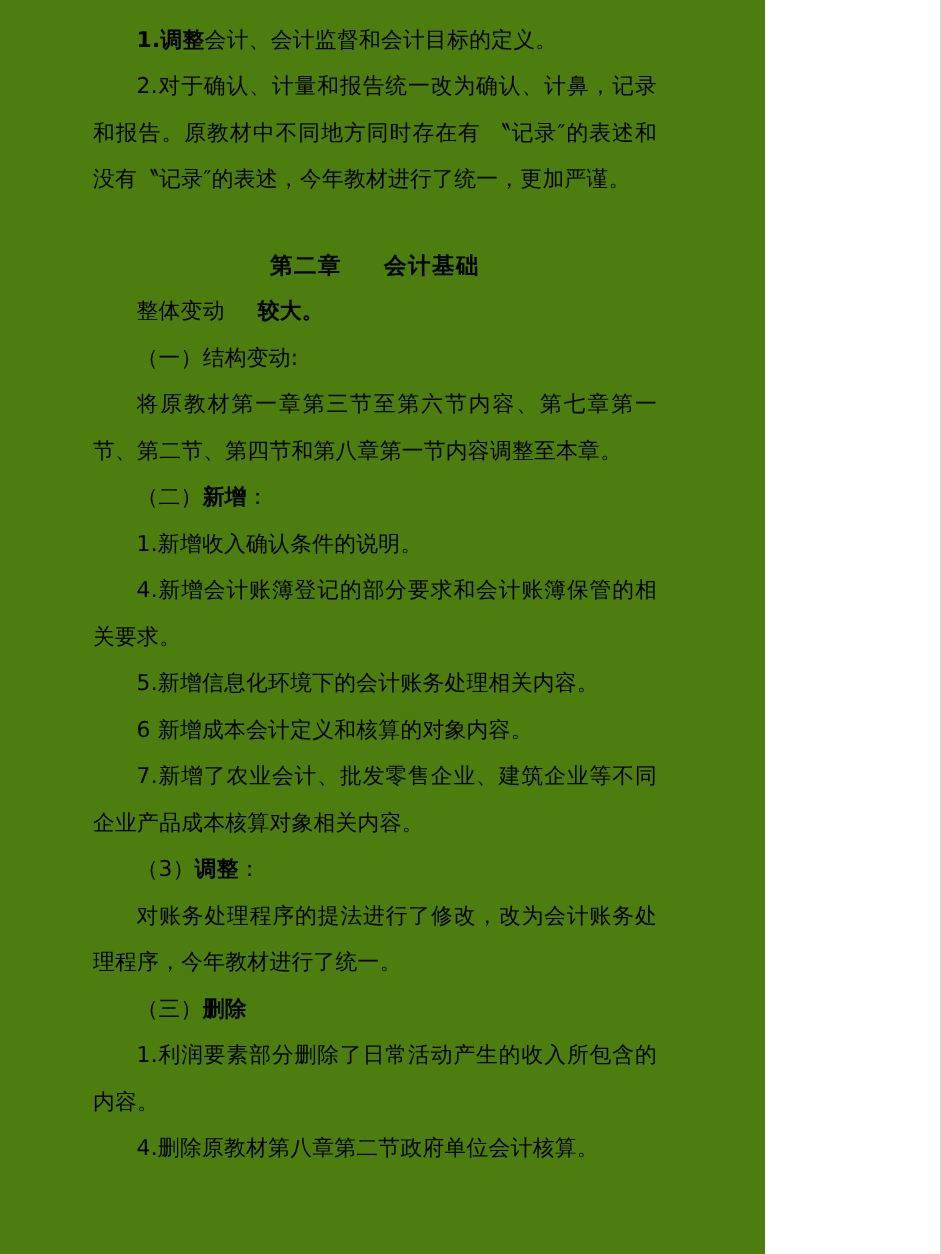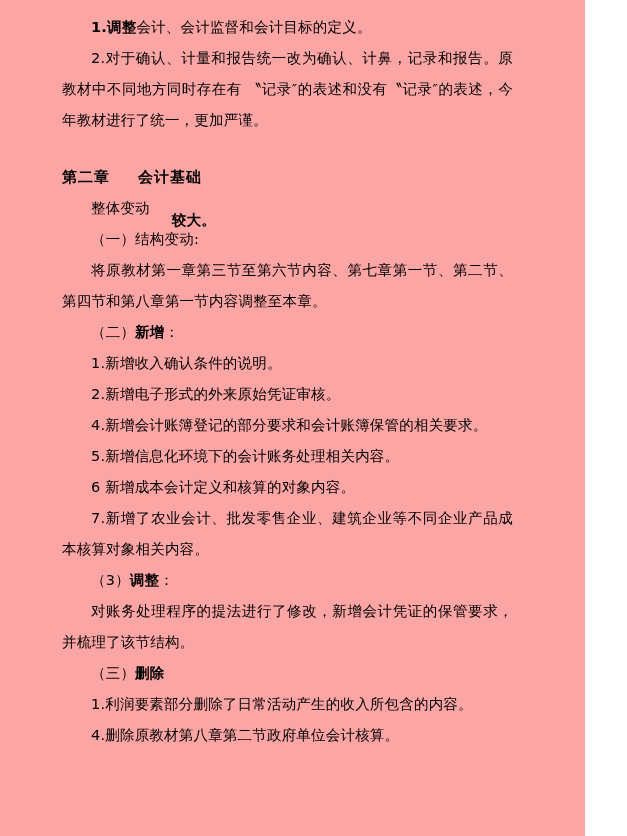--- a/index.html
+++ b/index.html
@@ -6,23 +6,23 @@
     margin: 0;
     padding: 0;
     background: #ffffff;
   }
   body {
     font-family: "DejaVu Sans", "Liberation Sans", sans-serif;
     color: #000000;
   }
   .page {
     position: relative;
-    width: 585px;
+    width: 510px;
     height: 836px;
-    background: #fca5a5;
+    background: #4d7c0f;
     overflow: hidden;
     box-sizing: border-box;
     padding: 0 72px 0 62px;
   }
   .doc-body {
     padding-top: 12px;
   }
   p.para {
     margin: 0;
     font-size: 14.5px;
@@ -32,41 +32,41 @@
     text-justify: inter-ideograph;
   }
   p.indent {
     text-indent: 2em;
   }
   .heading {
     margin: 0;
     font-size: 15px;
     line-height: 31px;
     font-weight: bold;
+    text-align: center;
     letter-spacing: 1px;
   }
   .heading .gap {
     display: inline-block;
     width: 28px;
   }
   .bold {
     font-weight: bold;
   }
   .spacer-lg { height: 26px; }
   .overlap-wrap {
     position: relative;
     display: inline-block;
   }
   .overlap-wrap .over {
     position: absolute;
     left: -7px;
     top: 0;
     font-weight: bold;
     white-space: nowrap;
-    margin-top: 12px;
   }
 </style>
 </head>
 <body>
 
 <div class="page">
   <div class="doc-body">
 
     <p class="para indent"><span class="bold">1.调整</span><span>会计、会计监督和会计目标的定义。</span></p>
 
@@ -78,29 +78,28 @@
 
     <p class="para indent"><span>整体变动</span><span class="overlap-wrap"><span class="over">较大。</span><span style="visibility:hidden;font-weight:bold;">较大。</span></span></p>
 
     <p class="para indent">（一）结构变动:</p>
 
     <p class="para indent">将原教材第一章第三节至第六节内容、第七章第一节、第二节、第四节和第八章第一节内容调整至本章。</p>
 
     <p class="para indent"><span>（二）</span><span class="bold">新增</span><span>：</span></p>
 
     <p class="para indent">1.新增收入确认条件的说明。</p>
-    <p class="para indent">2.新增电子形式的外来原始凭证审核。</p>
     <p class="para indent">4.新增会计账簿登记的部分要求和会计账簿保管的相关要求。</p>
     <p class="para indent">5.新增信息化环境下的会计账务处理相关内容。</p>
     <p class="para indent">6 新增成本会计定义和核算的对象内容。</p>
     <p class="para indent">7.新增了农业会计、批发零售企业、建筑企业等不同企业产品成本核算对象相关内容。</p>
 
     <p class="para indent"><span>（3）</span><span class="bold">调整</span><span>：</span></p>
 
-    <p class="para indent">对账务处理程序的提法进行了修改，新增会计凭证的保管要求，并梳理了该节结构。</p>
+    <p class="para indent">对账务处理程序的提法进行了修改，改为会计账务处理程序，今年教材进行了统一。</p>
 
     <p class="para indent"><span>（三）</span><span class="bold">删除</span></p>
 
     <p class="para indent">1.利润要素部分删除了日常活动产生的收入所包含的内容。</p>
     <p class="para indent">4.删除原教材第八章第二节政府单位会计核算。</p>
 
   </div>
 </div>
 
 </body></html>

